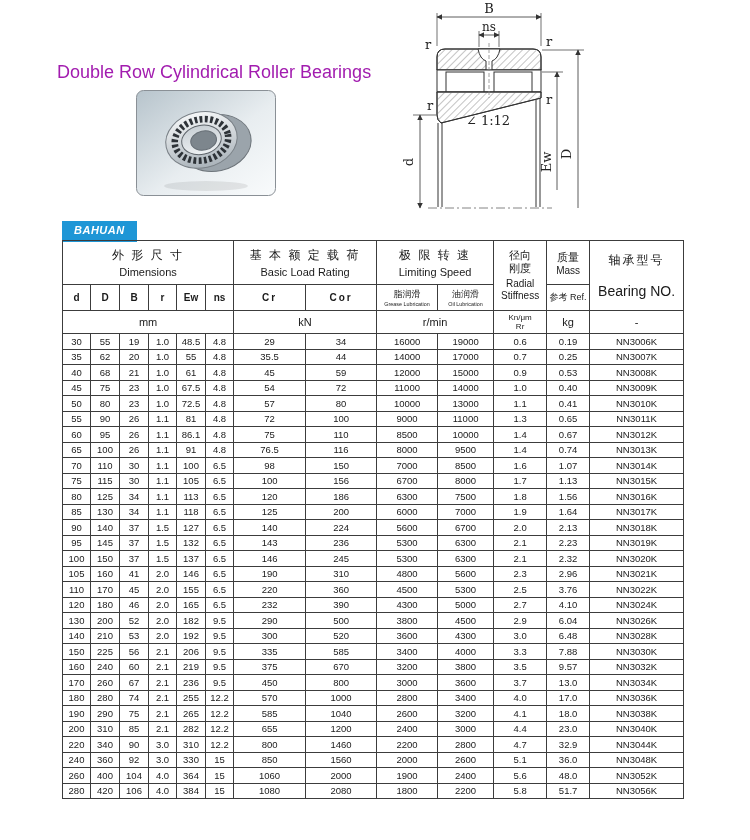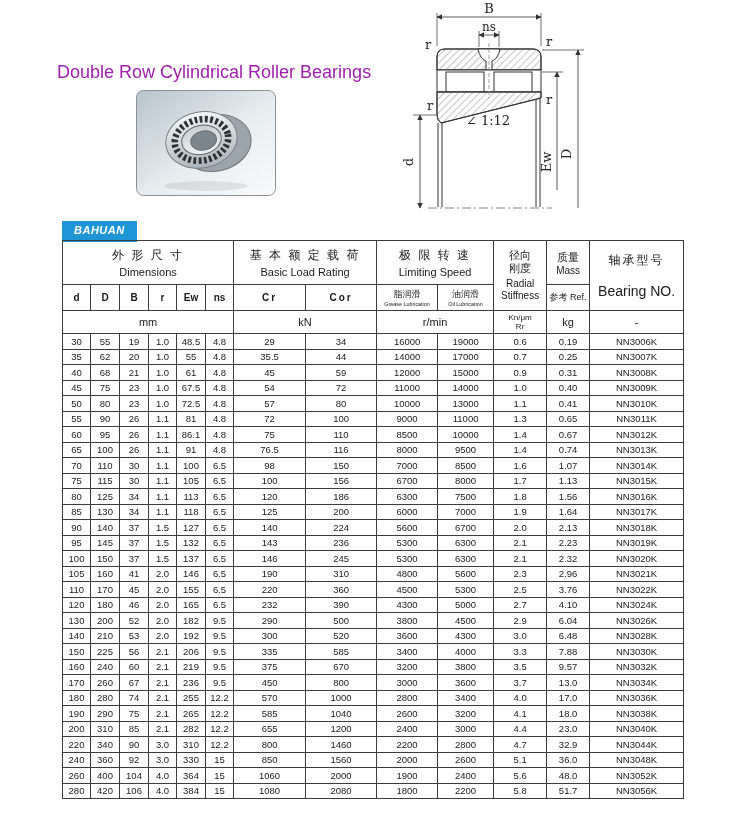--- a/index.html
+++ b/index.html
@@ -279,21 +279,21 @@
             <td>68</td>
             <td>21</td>
             <td>1.0</td>
             <td>61</td>
             <td>4.8</td>
             <td>45</td>
             <td>59</td>
             <td>12000</td>
             <td>15000</td>
             <td>0.9</td>
-            <td>0.31</td>
+            <td>0.53</td>
             <td>NN3008K</td>
           </tr>
           <tr>
             <td>45</td>
             <td>75</td>
             <td>23</td>
             <td>1.0</td>
             <td>67.5</td>
             <td>4.8</td>
             <td>54</td>

